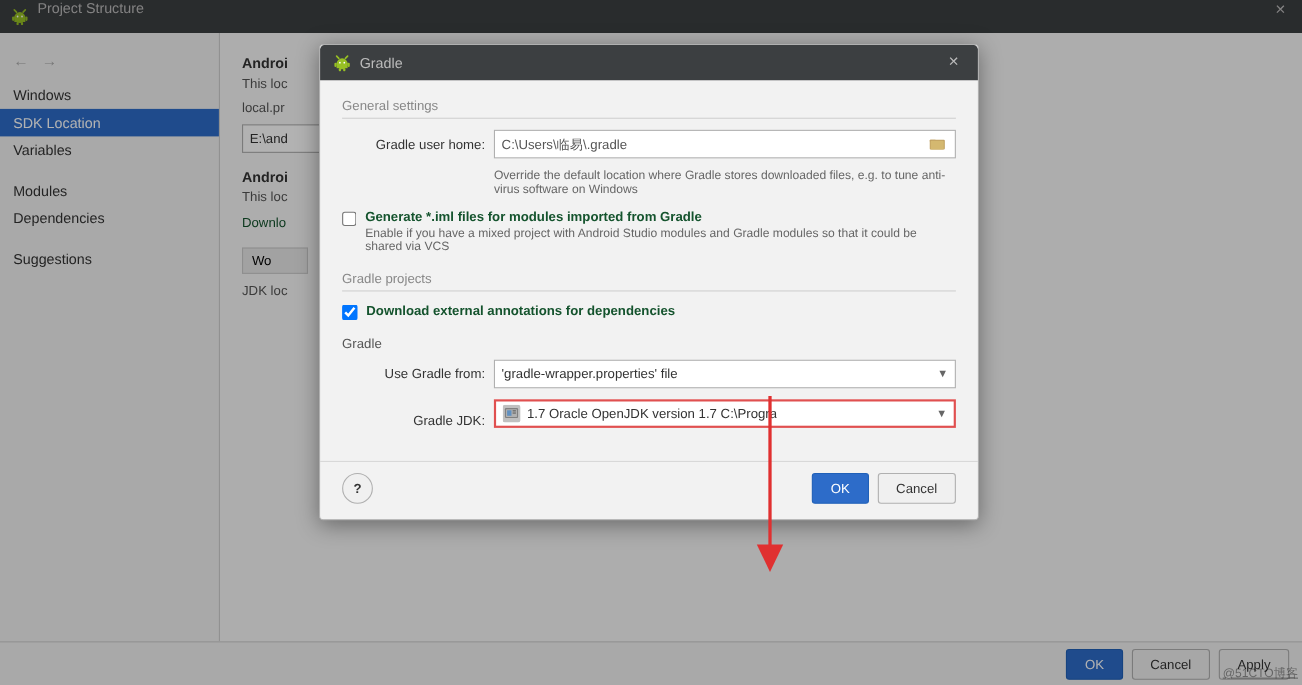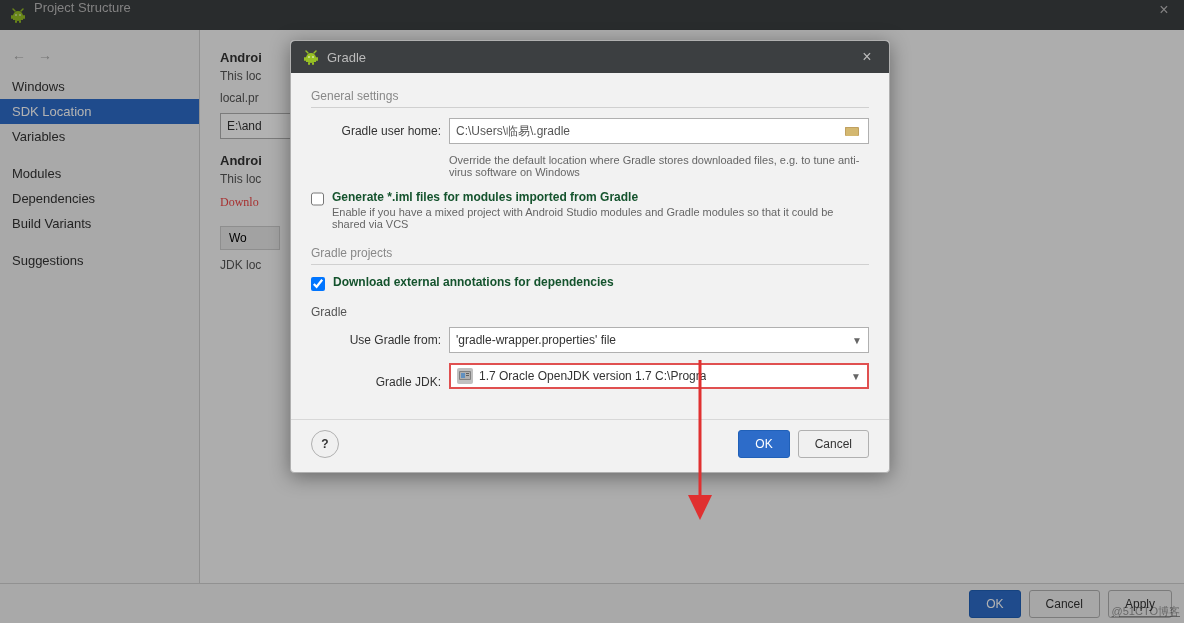--- a/index.html
+++ b/index.html
@@ -451,40 +451,37 @@
       </div>
 
       <div class="sidebar-divider"></div>
 
       <div class="sidebar-item">
         <span>Modules</span>
       </div>
       <div class="sidebar-item">
         <span>Dependencies</span>
       </div>
-      <div class="sidebar-item">
-        <span>Build Variants</span>
-      </div>
 
       <div class="sidebar-divider"></div>
 
       <div class="sidebar-item">
         <span>Suggestions</span>
       </div>
     </div>
 
     <div class="main-panel">
       <div class="panel-section-title">Androi</div>
       <div class="panel-text">This loc</div>
       <div class="panel-text">local.pr</div>
       <input class="path-field" value="E:\and" readonly="" style="margin-bottom: 14px;">
 
       <div class="panel-section-title">Androi</div>
       <div class="panel-text">This loc</div>
-      <a href="#" class="panel-text" style="color:#ef4444;text-decoration:none;font-family:Liberation Serif, serif;">Downlo</a>
+      <a href="#" class="panel-text" style="color:#14532d;text-decoration:none;">Downlo</a>
 
       <div style="margin-top:16px;">
         <div style="background:#e8e8e8;border:1px solid #ccc;padding:4px 8px;width:60px;font-size:12px;">Wo</div>
         <div style="margin-top:8px;font-size:12px;color:#555;">JDK loc</div>
       </div>
     </div>
   </div>
 
   <div class="bottom-bar">
     <button class="btn primary">OK</button>

